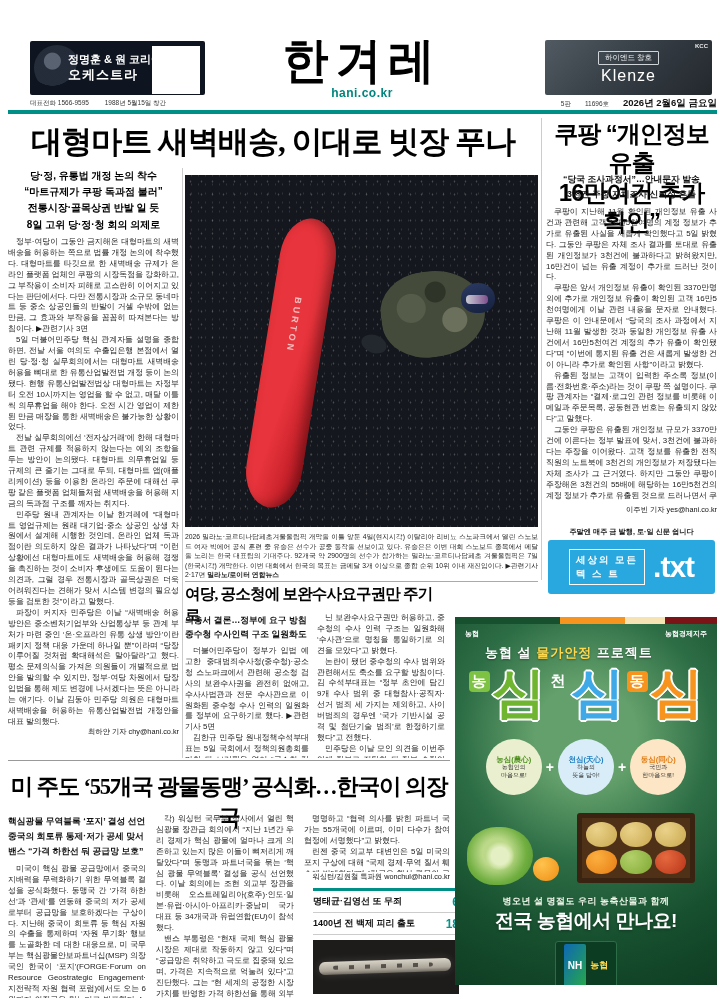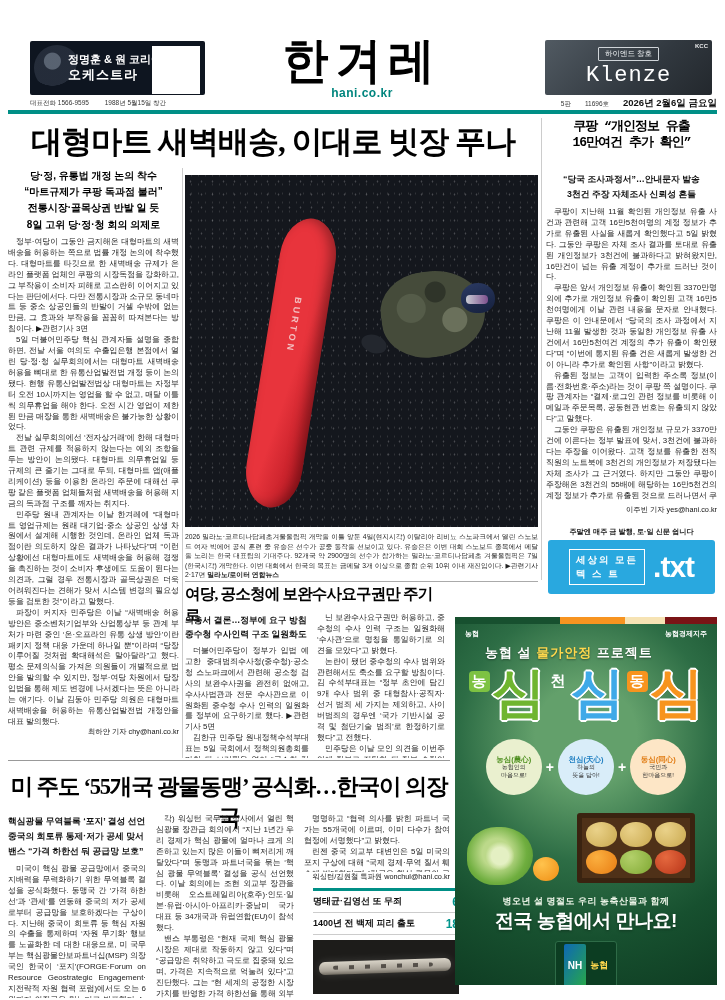--- a/index.html
+++ b/index.html
@@ -23,21 +23,21 @@
   .m-info-left span{margin-right:14px;}
   .logo-wrap{left:247px;top:36px;width:230px;text-align:center;}
   .logo{font-family:"Liberation Sans",sans-serif;font-size:46px;font-weight:900;letter-spacing:7px;
         color:#000;line-height:1.05;transform:scaleY(1.05);}
   .logo-url{font-size:12px;font-weight:bold;color:#00857e;margin-top:2px;letter-spacing:.5px;}
   .m-ad-right{left:545px;top:40px;width:167px;height:55px;border-radius:2px;overflow:hidden;
               background:linear-gradient(135deg,#515a62,#31383f 60%,#23282d);color:#fff;
               display:flex;flex-direction:column;align-items:center;justify-content:center;}
   .kcc{position:absolute;right:4px;top:3px;font-size:6px;font-weight:bold;color:#fff;opacity:.9;}
   .kl-tag{font-size:7.5px;border:1px solid #cfd4d8;padding:1px 6px;border-radius:1px;color:#eef1f3;}
-  .kl-brand{font-family:Liberation Mono, monospace;font-size:22px;letter-spacing:1px;color:#fff;margin-top:2px;}
+  .kl-brand{font-family:Liberation Sans, sans-serif;font-size:16px;letter-spacing:1px;color:#fff;margin-top:2px;}
   .m-info-right{left:540px;top:97px;width:177px;display:flex;align-items:baseline;justify-content:flex-end;gap:14px;}
   .m-info-right .small{font-size:6.5px;color:#333;}
   .m-info-right .date{font-size:9.5px;font-weight:bold;color:#111;}
   .teal-rule{left:8px;top:110px;width:709px;height:3.5px;background:#008f86;}
 
   
   .lead-headline{left:8px;top:121px;width:530px;text-align:center;font-family:"Liberation Serif",serif;
                  font-size:31px;font-weight:900;letter-spacing:-1px;color:#000;}
   .lead-subs{left:8px;top:168px;width:171px;text-align:center;font-size:10px;font-weight:bold;
              line-height:1.62;color:#000;}
@@ -70,22 +70,22 @@
           background:linear-gradient(160deg,#2b3a63,#15203d);}
   .goggle{position:absolute;left:281px;top:120px;width:22px;height:9px;border-radius:4px;
           background:linear-gradient(90deg,#c8ccd4,#7d4f8d);}
   .mitt{position:absolute;left:176px;top:160px;width:26px;height:18px;border-radius:50%;
         background:#23272e;transform:rotate(20deg);}
   .caption{left:185px;top:532px;width:353px;font-size:6.8px;line-height:9.6px;text-align:justify;color:#222;}
   .caption .credit{font-weight:bold;white-space:nowrap;}
   .caption-rule{left:185px;top:581px;width:353px;height:1px;background:#aaa;}
 
   
-  .cp-headline{left:546px;top:119px;width:171px;text-align:center;font-family:Liberation Mono, monospace;
-               font-size:13px;font-weight:900;line-height:1.22;letter-spacing:-1px;color:#000;}
+  .cp-headline{left:546px;top:119px;width:171px;text-align:center;font-family:Liberation Sans, sans-serif;
+               font-size:24px;font-weight:900;line-height:1.22;letter-spacing:-1px;color:#000;}
   .cp-subs{left:546px;top:172px;width:171px;text-align:center;font-size:8.8px;font-weight:bold;line-height:1.65;}
   .cp-body{left:546px;top:207px;width:171px;height:294px;overflow:hidden;}
   .cp-byline{left:546px;top:505px;width:171px;}
   .promo-note{left:546px;top:527px;width:171px;text-align:center;font-size:7.2px;font-weight:bold;color:#222;}
   .promo-box{left:548px;top:540px;width:167px;height:54px;background:#29a8df;border-radius:3px;
              display:flex;align-items:center;justify-content:center;gap:8px;color:#fff;}
   .promo-label{border:1.5px solid #fff;padding:3px 6px;font-size:9.5px;font-weight:bold;
                line-height:1.5;letter-spacing:2px;white-space:nowrap;}
   .promo-big{font-size:30px;font-weight:900;letter-spacing:-1px;}
 

